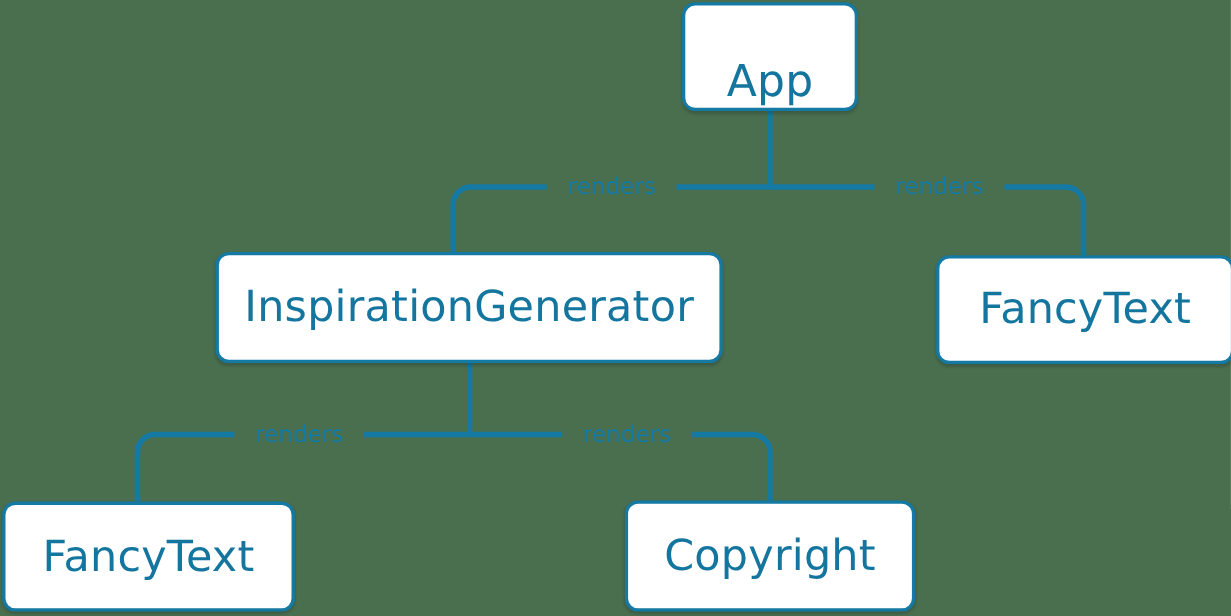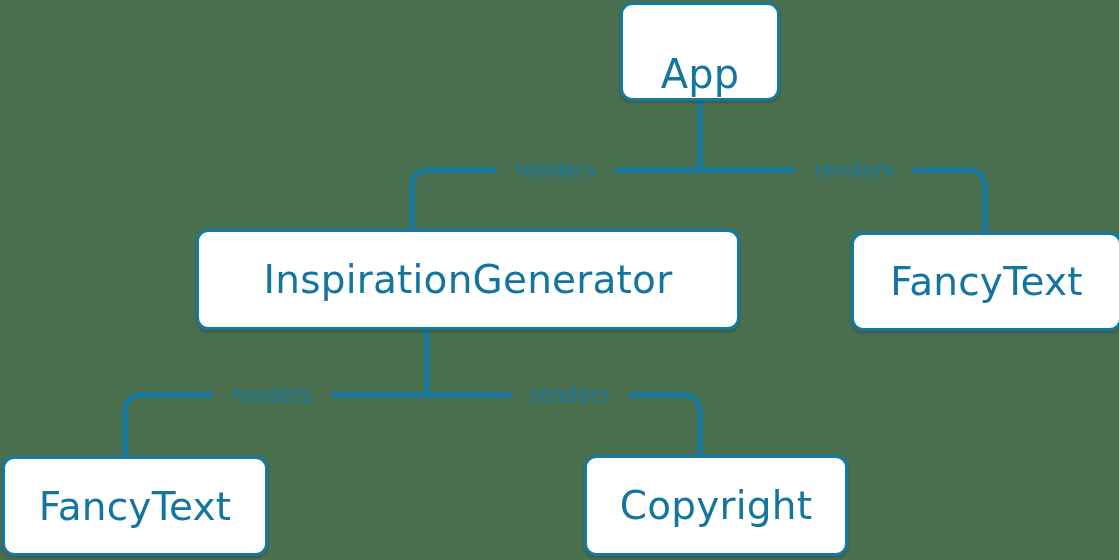--- a/index.html
+++ b/index.html
@@ -37,24 +37,24 @@
     color: #14769e;
     box-shadow: 0 2px 3px rgba(0,0,0,0.18);
   }
   .node-label {
     font-family: "DejaVu Sans", sans-serif;
     font-weight: 400;
     letter-spacing: 0.2px;
     white-space: nowrap;
   }
   #node-app        { left: 620px; top: 2px;   width: 160px; height: 99px;  }
-  #node-inspgen    { left: 196px; top: 229px; width: 544px; height: 101px; }
+  #node-inspgen    { left: 196px; top: 229px; width: 461px; height: 101px; }
   #node-fancy-right{ left: 851px; top: 232px; width: 271px; height: 99px;  }
   #node-fancy-left { left: 2px;   top: 456px; width: 266px; height: 100px; }
-  #node-copyright  { left: 568px; top: 455px; width: 264px; height: 101px; margin-left: 16px; }
+  #node-copyright  { left: 568px; top: 455px; width: 264px; height: 101px; }
 
   #node-app .node-label         { font-size: 40px; margin-top: 44px; }
   #node-inspgen .node-label     { font-size: 39px; }
   #node-fancy-right .node-label { font-size: 39px; }
   #node-fancy-left .node-label  { font-size: 39px; }
   #node-copyright .node-label   { font-size: 39px; }
 
   .edge-label {
     position: absolute;
     transform: translate(-50%, -50%);

